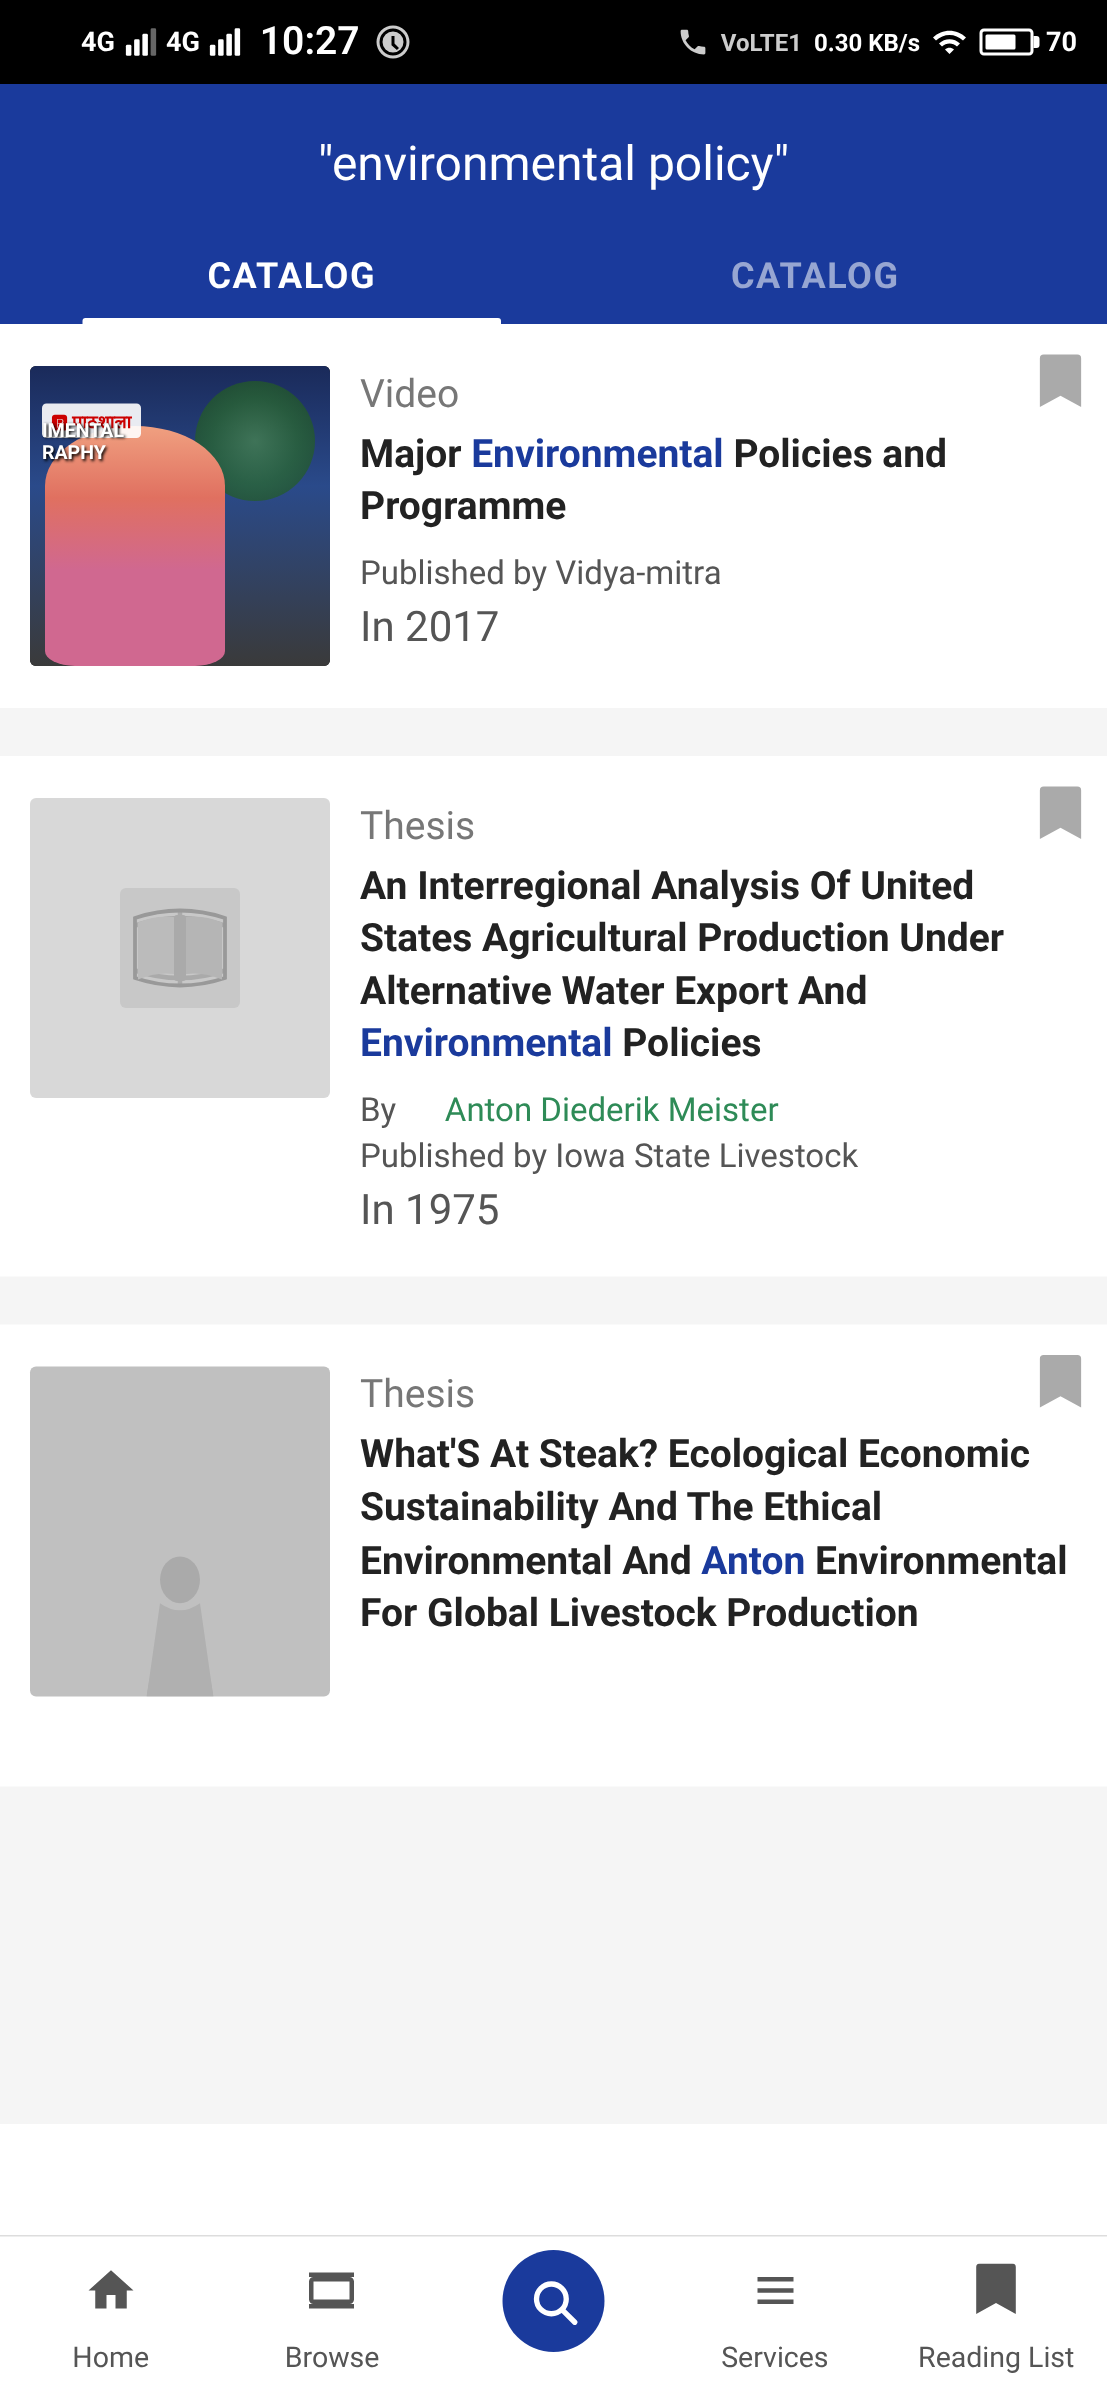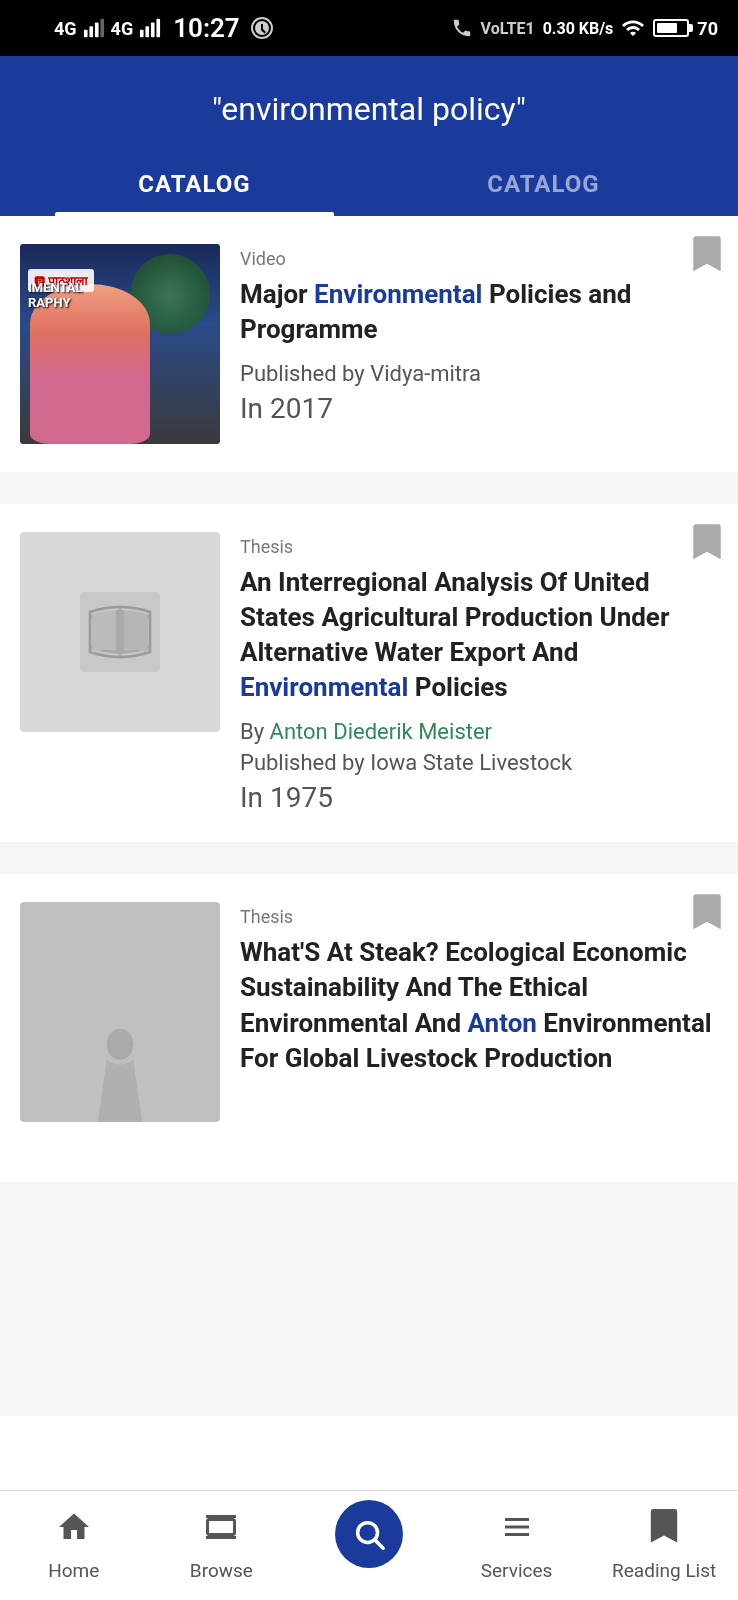--- a/index.html
+++ b/index.html
@@ -128,21 +128,21 @@
       height: 100px;
       fill: #bbb;
     }
 
     .card-info {
       flex: 1;
       padding-top: 4px;
     }
 
     .card-type {
-      font-size: 18px;
+      font-size: 26px;
       color: #777;
       margin-bottom: 8px;
     }
 
     .card-title {
       font-size: 26px;
       font-weight: 700;
       color: #222;
       line-height: 1.35;
       margin-bottom: 14px;
@@ -153,20 +153,21 @@
     }
 
     .card-author {
       font-size: 22px;
       color: #555;
       margin-bottom: 6px;
     }
 
     .author-name {
       color: #2e8b57;
+      margin-left: 27px;
     }
 
     .card-publisher {
       font-size: 22px;
       color: #555;
       margin-bottom: 6px;
     }
 
     .card-year {
       font-size: 28px;

